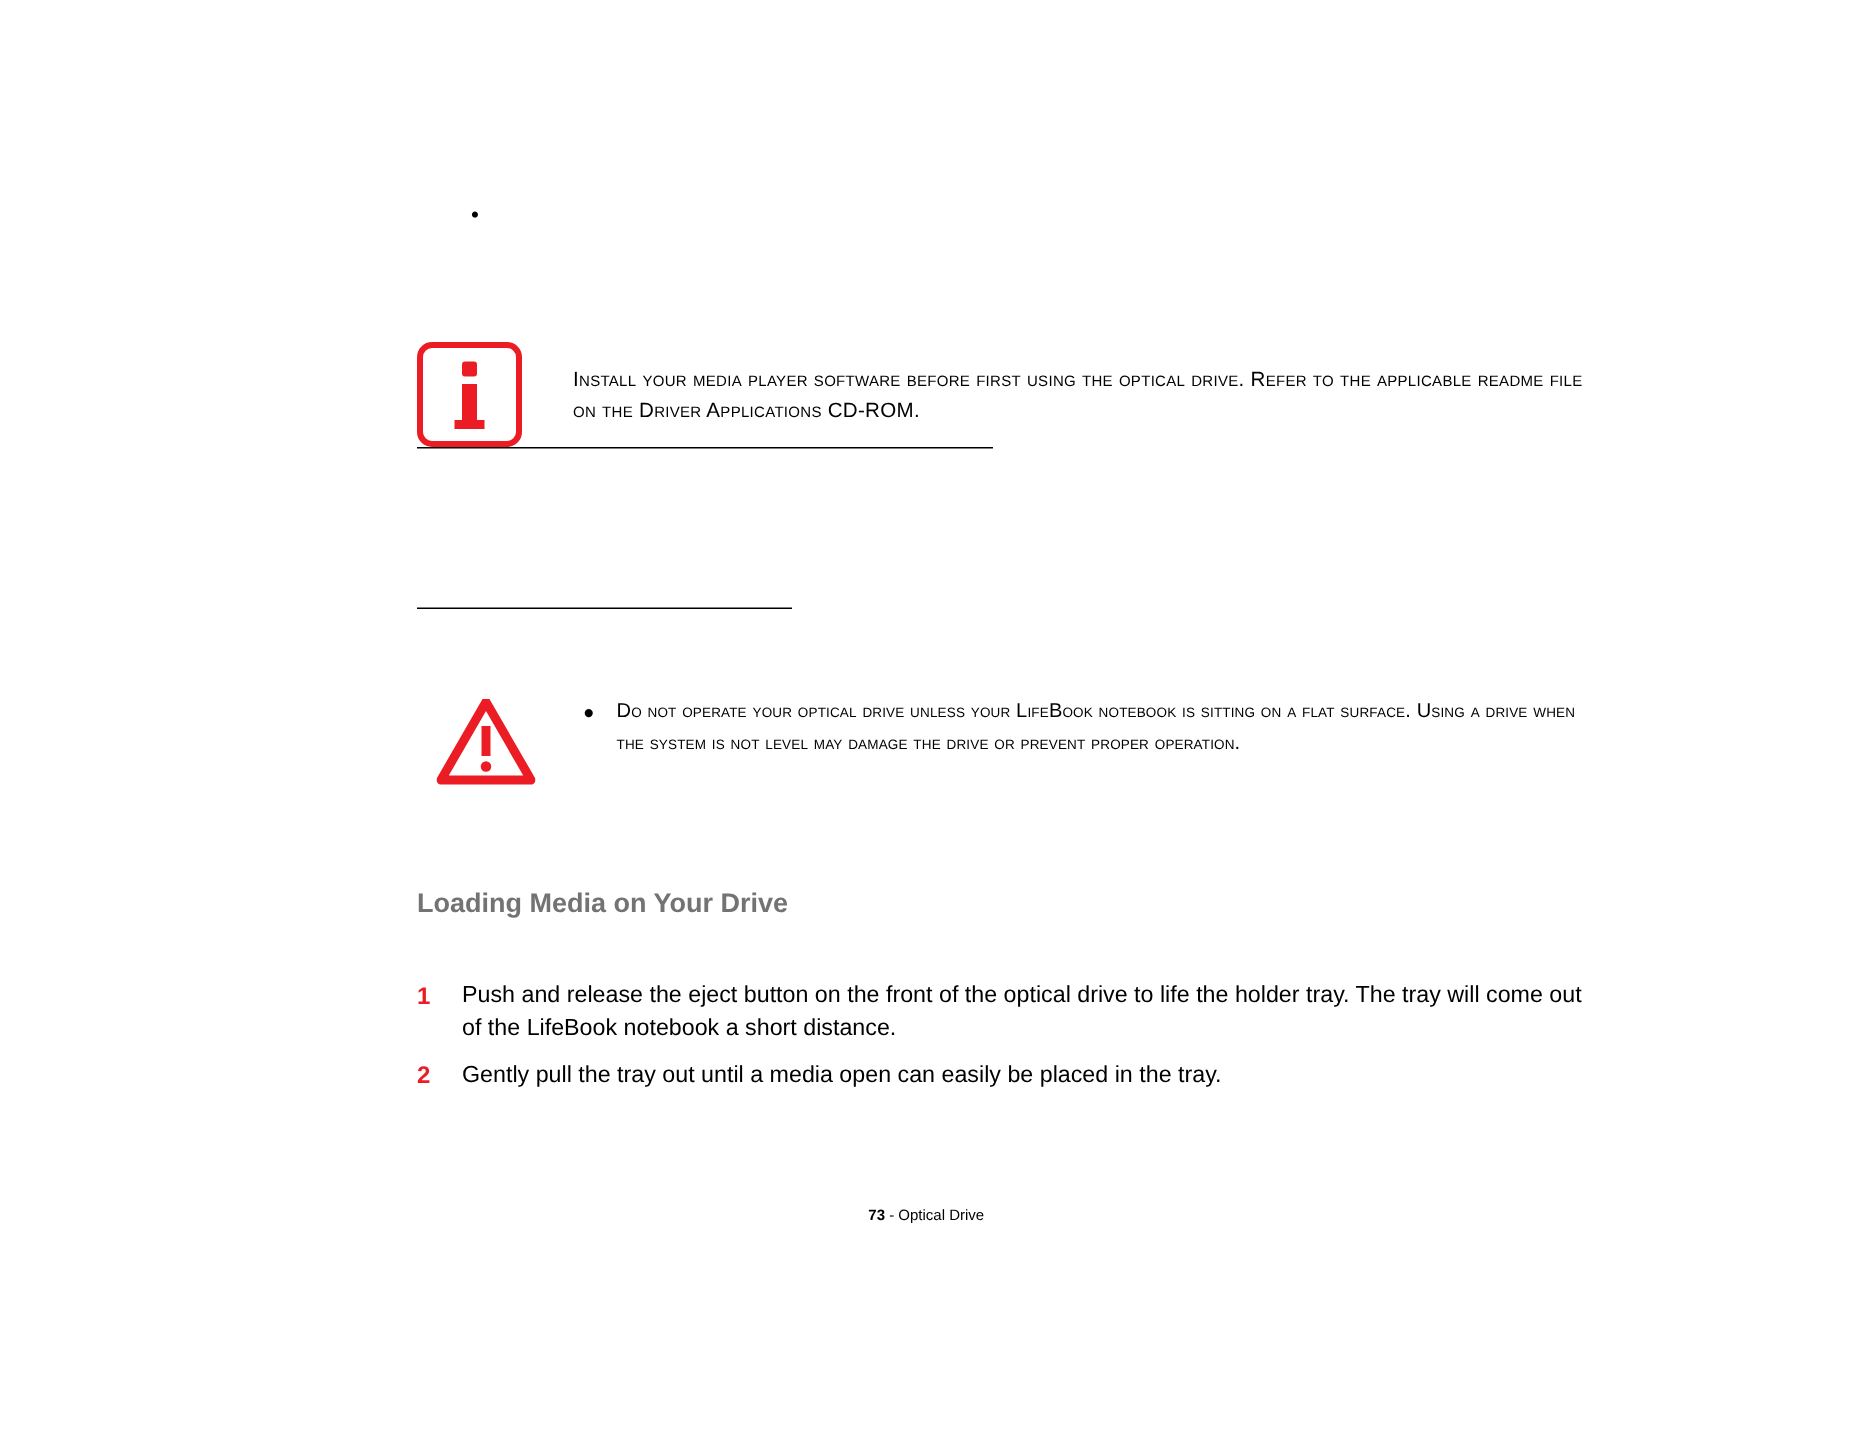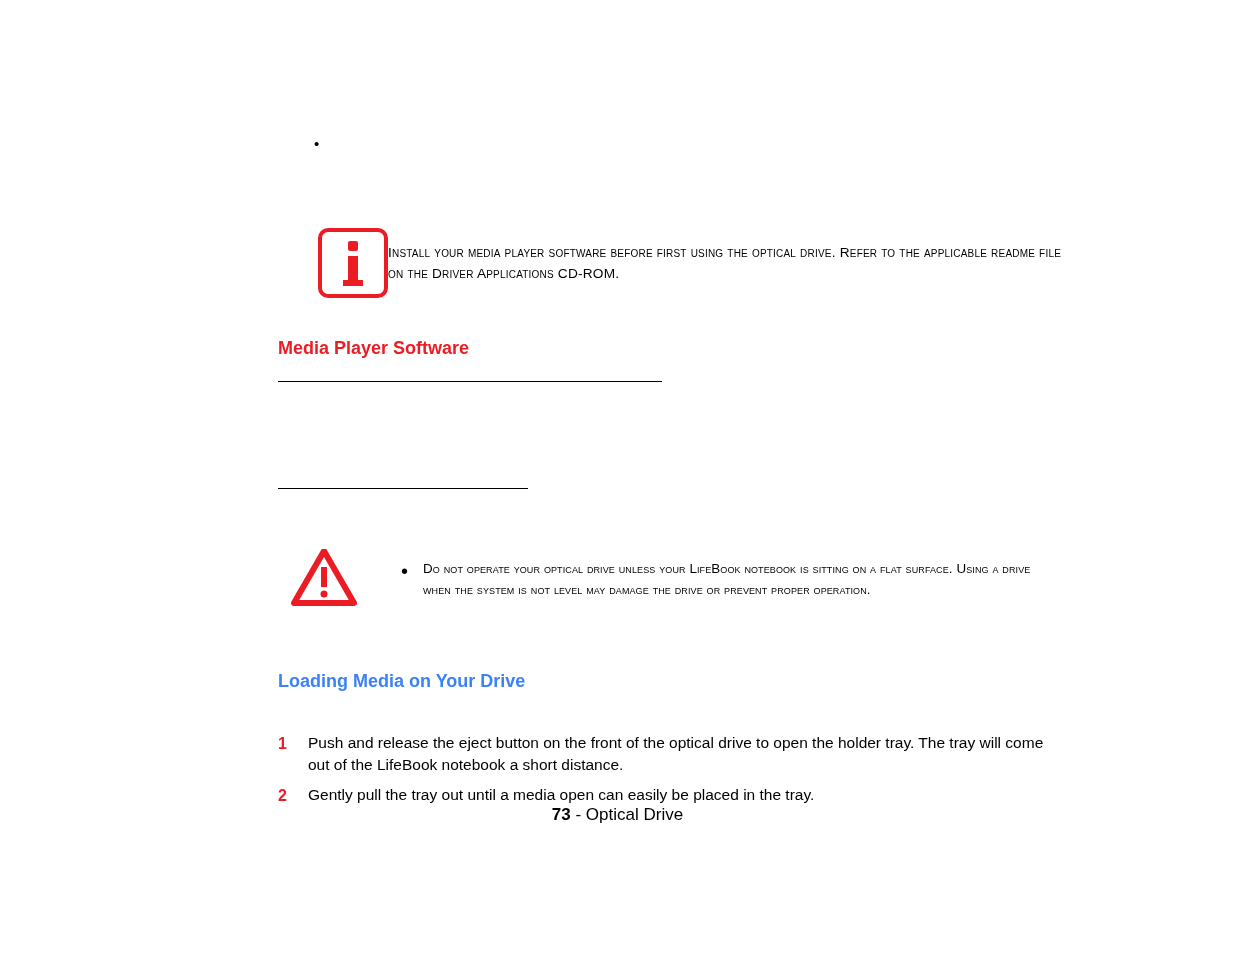--- a/index.html
+++ b/index.html
@@ -20,22 +20,22 @@
   }
   .top-bullet {
     position: absolute;
     top: 135px;
     left: 36px;
     font-size: 15px;
   }
   .callout {
     display: flex;
     align-items: center;
+    gap: 34px;
     margin-top: 228px;
-    margin-left: 40px;
   }
   .info-icon {
     width: 62px;
     height: 62px;
     border: 4px solid #ec1c24;
     border-radius: 10px;
     display: flex;
     align-items: center;
     justify-content: center;
     position: relative;
@@ -96,21 +96,21 @@
   }
   .warn-icon {
     width: 66px;
     height: 58px;
     flex-shrink: 0;
     margin-left: 13px;
     margin-top: 2px;
   }
   .warn-list {
     list-style: none;
-    margin: 12px;
+    margin: 0;
     padding: 0;
     font-size: 13.4px;
     line-height: 1.55;
     font-variant: small-caps;
     letter-spacing: 0.1px;
   }
   .warn-list li {
     position: relative;
     padding-left: 22px;
     margin-bottom: 6px;
@@ -144,54 +144,53 @@
     color: #ec1c24;
     font-weight: bold;
     font-size: 16px;
   }
   .footer {
     position: absolute;
     left: 0;
     width: 1235px;
     top: 805px;
     text-align: center;
-    font-size: 17px;
+    font-size: 10px;
     color: #000;
   }
   .footer .pg {
     font-weight: bold;
   }
   .steps-wrap {
     margin-top: 40px;
   }
   .heading2 {
-    color: #3b82f6;
+    color: #737373;
     font-weight: bold;
     font-size: 18px;
-    margin-top: 52px;
+    margin-top: 68px;
     margin-bottom: 6px;
   }
 </style>
 </head>
 <body>
 
 <div class="page">
 
   <div class="top-bullet">•</div>
 
   <div class="callout">
     <div class="info-icon">
       <div class="dot"></div>
       <div class="stem"></div>
       <div class="base"></div>
     </div>
     <div class="callout-text">Install your media player software before first using the optical drive. Refer to the applicable readme file on the Driver Applications CD-ROM.</div>
   </div>
 
-  <div class="heading">Media Player Software</div>
 
   <hr class="rule1">
   <hr class="rule2">
 
   <div class="warning-callout">
     <div class="warn-icon">
       <svg viewBox="0 0 66 58" width="66" height="58">
         <path d="M33 2 L63 54 L3 54 Z" fill="none" stroke="#ec1c24" stroke-width="6" stroke-linejoin="round"></path>
         <rect x="30" y="18" width="6" height="20" fill="#ec1c24"></rect>
         <circle cx="33" cy="45" r="3.5" fill="#ec1c24"></circle>
@@ -199,21 +198,21 @@
     </div>
     <ul class="warn-list">
       <li>Do not operate your optical drive unless your LifeBook notebook is sitting on a flat surface. Using a drive when the system is not level may damage the drive or prevent proper operation.</li>
     </ul>
   </div>
 
   <div class="heading2">Loading Media on Your Drive</div>
 
   <div class="steps-wrap">
     <ol class="ol">
-      <li>Push and release the eject button on the front of the optical drive to open the holder tray. The tray will come out of the LifeBook notebook a short distance.</li>
+      <li>Push and release the eject button on the front of the optical drive to life the holder tray. The tray will come out of the LifeBook notebook a short distance.</li>
       <li>Gently pull the tray out until a media open can easily be placed in the tray.</li>
     </ol>
   </div>
 
 </div>
 
 <div class="footer">
   <span class="pg">73</span><span> - </span><span>Optical Drive</span>
 </div>
 

